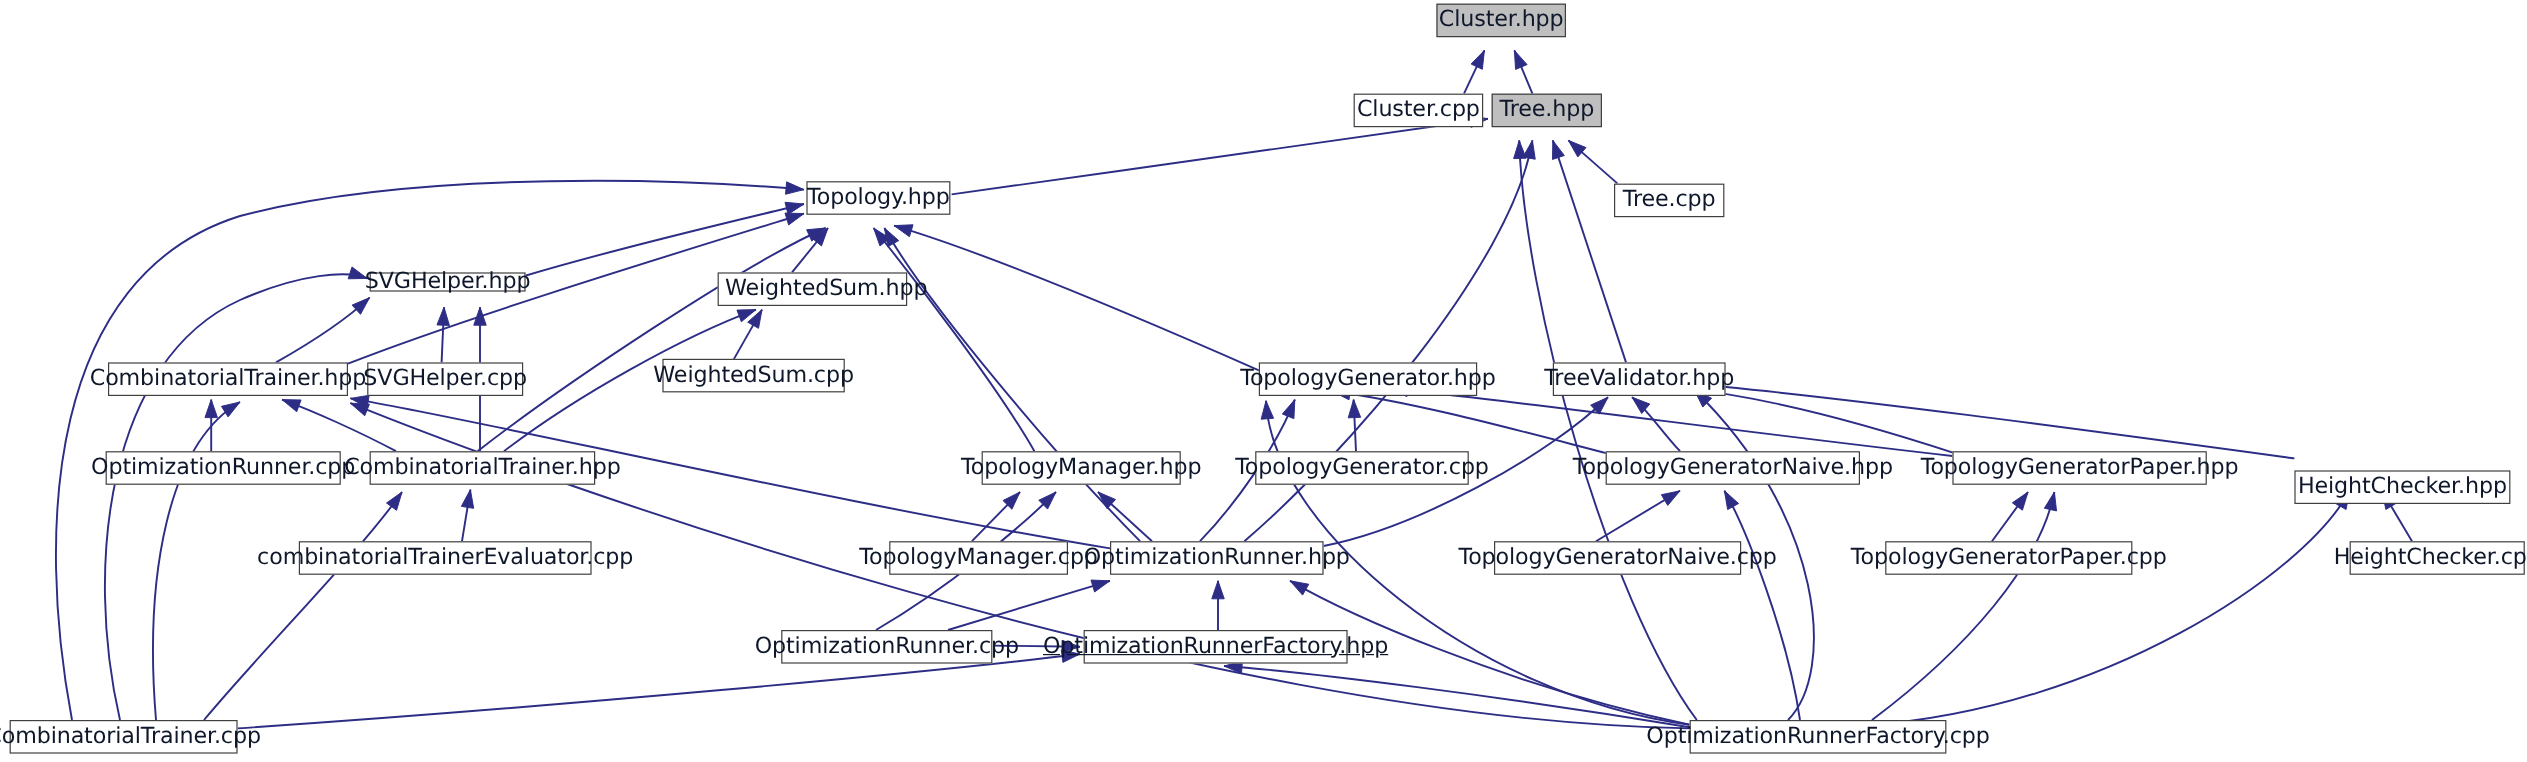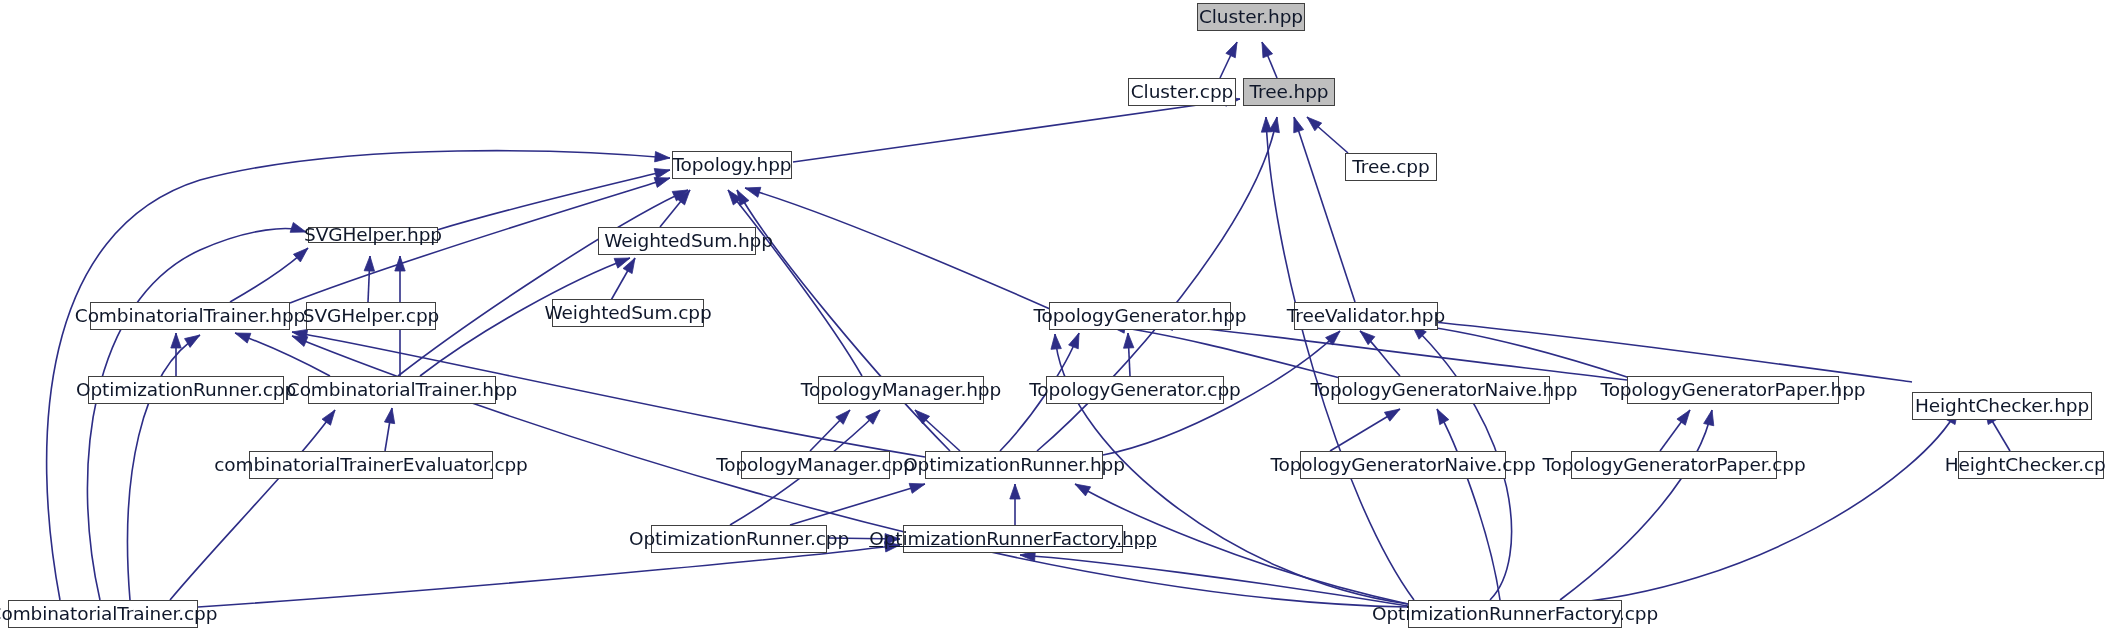--- a/index.html
+++ b/index.html
@@ -232,21 +232,21 @@
       </div>
       <div class="node-box" style="left: 249px; top: 451px; width: 244px; height: 28px; justify-content: center;">
         <span class="node-label">combinatorialTrainerEvaluator.cpp</span>
       </div>
       <div class="node-box" style="left: 741px; top: 451px; width: 149px; height: 28px;">
         <span class="node-label">TopologyManager.cpp</span>
       </div>
       <div class="node-box" style="left: 925px; top: 451px; width: 178px; height: 28px;">
         <span class="node-label">OptimizationRunner.hpp</span>
       </div>
-      <div class="node-box" style="left: 1300px; top: 451px; width: 206px; height: 28px;">
+      <div class="node-box" style="left: 1245px; top: 451px; width: 206px; height: 28px;">
         <span class="node-label">TopologyGeneratorNaive.cpp</span>
       </div>
       <div class="node-box" style="left: 1571px; top: 451px; width: 206px; height: 28px;">
         <span class="node-label">TopologyGeneratorPaper.cpp</span>
       </div>
       <div class="node-box" style="left: 1958px; top: 451px; width: 146px; height: 28px;">
         <span class="node-label">HeightChecker.cpp</span>
       </div>
       <div class="node-box" style="left: 651px; top: 525px; width: 176px; height: 28px;">
         <span class="node-label">OptimizationRunner.cpp</span>

